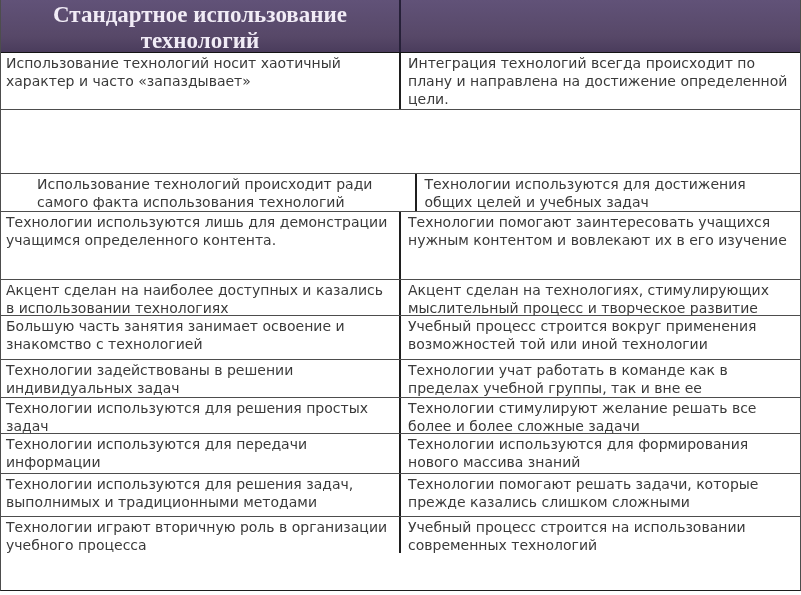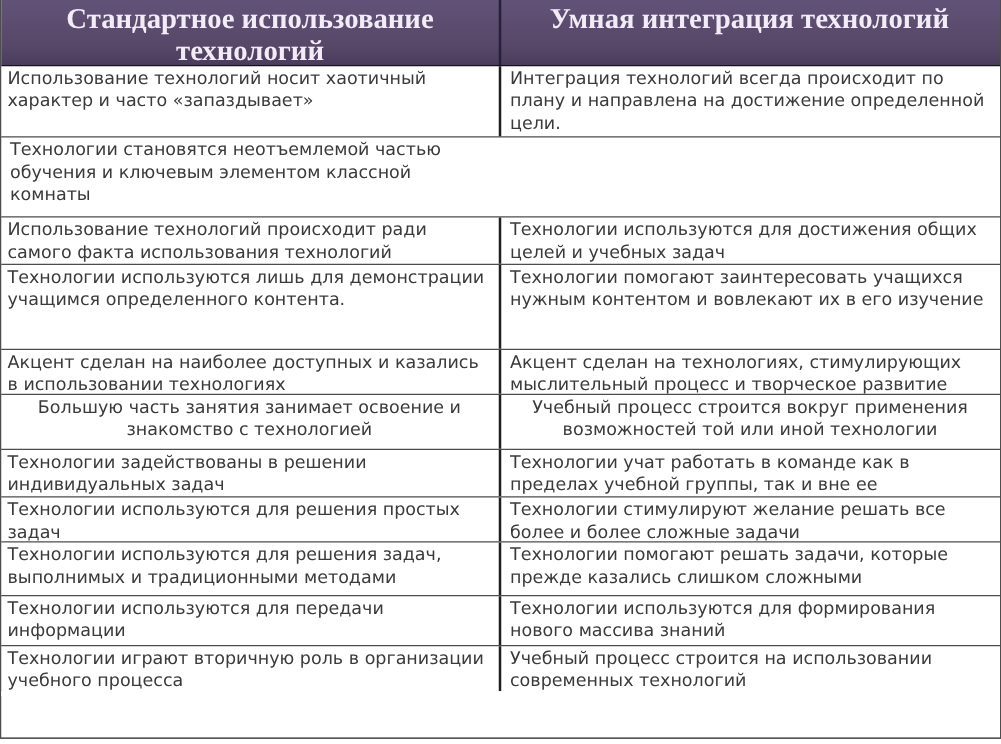--- a/index.html
+++ b/index.html
@@ -63,61 +63,59 @@
     background: #ffffff;
     border-top: none;
   }
 </style>
 </head>
 <body>
 
 <div class="cmp-table">
   <div class="hrow">
     <div class="hcell left">Стандартное использование технологий</div>
-    <div class="hcell right">Умная интеграция технологий</div>
   </div>
   <div id="rows">
       <div class="row" style="height: 57px; flex: 0 0 57px;">
         <div class="cell left">Использование технологий носит хаотичный характер и часто «запаздывает»</div>
         <div class="cell right">Интеграция технологий всегда происходит по плану и направлена на достижение определенной цели.</div>
       </div>
       <div class="row" style="height: 64px; flex: 0 0 64px;">
-        <div class="cell right">Технологии становятся неотъемлемой частью обучения и ключевым элементом классной комнаты</div>
       </div>
-      <div class="row" style="height: 38px; flex: 0 0 38px;">
+      <div class="row" style="height: 38px; flex: 0 0 38px; padding-left: 31px;">
         <div class="cell left">Использование технологий происходит ради самого факта использования технологий</div>
         <div class="cell right">Технологии используются для достижения общих целей и учебных задач</div>
       </div>
       <div class="row" style="height: 68px; flex: 0 0 68px;">
         <div class="cell left">Технологии используются лишь для демонстрации учащимся определенного контента.</div>
         <div class="cell right">Технологии помогают заинтересовать учащихся нужным контентом и вовлекают их в его изучение</div>
       </div>
       <div class="row" style="height: 36px; flex: 0 0 36px;">
         <div class="cell left">Акцент сделан на наиболее доступных и казались в использовании технологиях</div>
         <div class="cell right">Акцент сделан на технологиях, стимулирующих мыслительный процесс и творческое развитие</div>
       </div>
-      <div class="row" style="height: 44px; flex: 0 0 44px; text-align: center;">
+      <div class="row" style="height: 44px; flex: 0 0 44px;">
         <div class="cell left">Большую часть занятия занимает освоение и знакомство с технологией</div>
         <div class="cell right">Учебный процесс строится вокруг применения возможностей той или иной технологии</div>
       </div>
       <div class="row" style="height: 38px; flex: 0 0 38px;">
         <div class="cell left">Технологии задействованы в решении индивидуальных задач</div>
         <div class="cell right">Технологии учат работать в команде как в пределах учебной группы, так и вне ее</div>
       </div>
       <div class="row" style="height: 36px; flex: 0 0 36px;">
         <div class="cell left">Технологии используются для решения простых задач</div>
         <div class="cell right">Технологии стимулируют желание решать все более и более сложные задачи</div>
       </div>
+      <div class="row" style="height: 40px; flex: 0 0 40px;">
+        <div class="cell left">Технологии используются для передачи информации</div>
+        <div class="cell right">Технологии используются для формирования нового массива знаний</div>
+      </div>
       <div class="row" style="height: 43px; flex: 0 0 43px;">
         <div class="cell left">Технологии используются для решения задач, выполнимых и традиционными методами</div>
         <div class="cell right">Технологии помогают решать задачи, которые прежде казались слишком сложными</div>
-      </div>
-      <div class="row" style="height: 40px; flex: 0 0 40px;">
-        <div class="cell left">Технологии используются для передачи информации</div>
-        <div class="cell right">Технологии используются для формирования нового массива знаний</div>
       </div>
       <div class="row" style="height: 36px; flex: 0 0 36px;">
         <div class="cell left">Технологии играют вторичную роль в организации учебного процесса</div>
         <div class="cell right">Учебный процесс строится на использовании современных технологий</div>
       </div>
     </div>
   <div class="bottom-sliver"></div>
 </div>
 
 </body></html>

